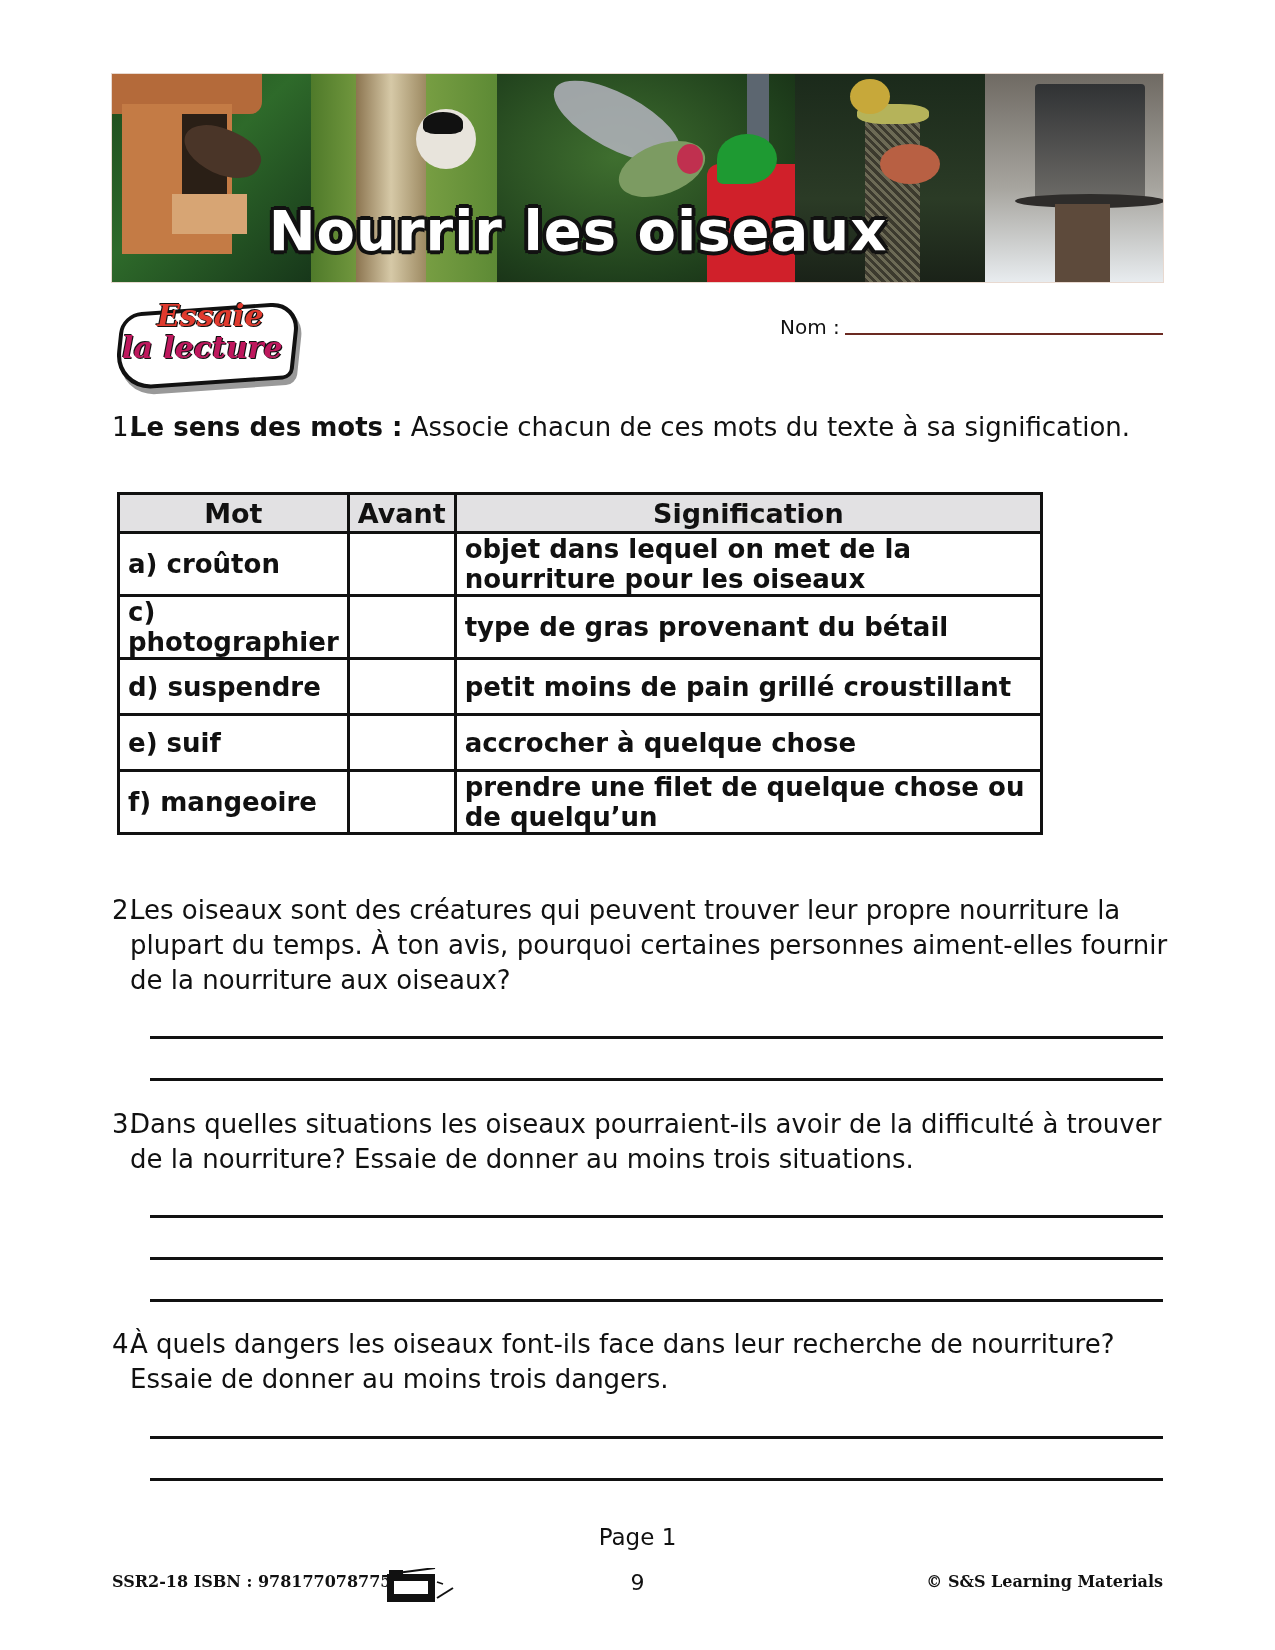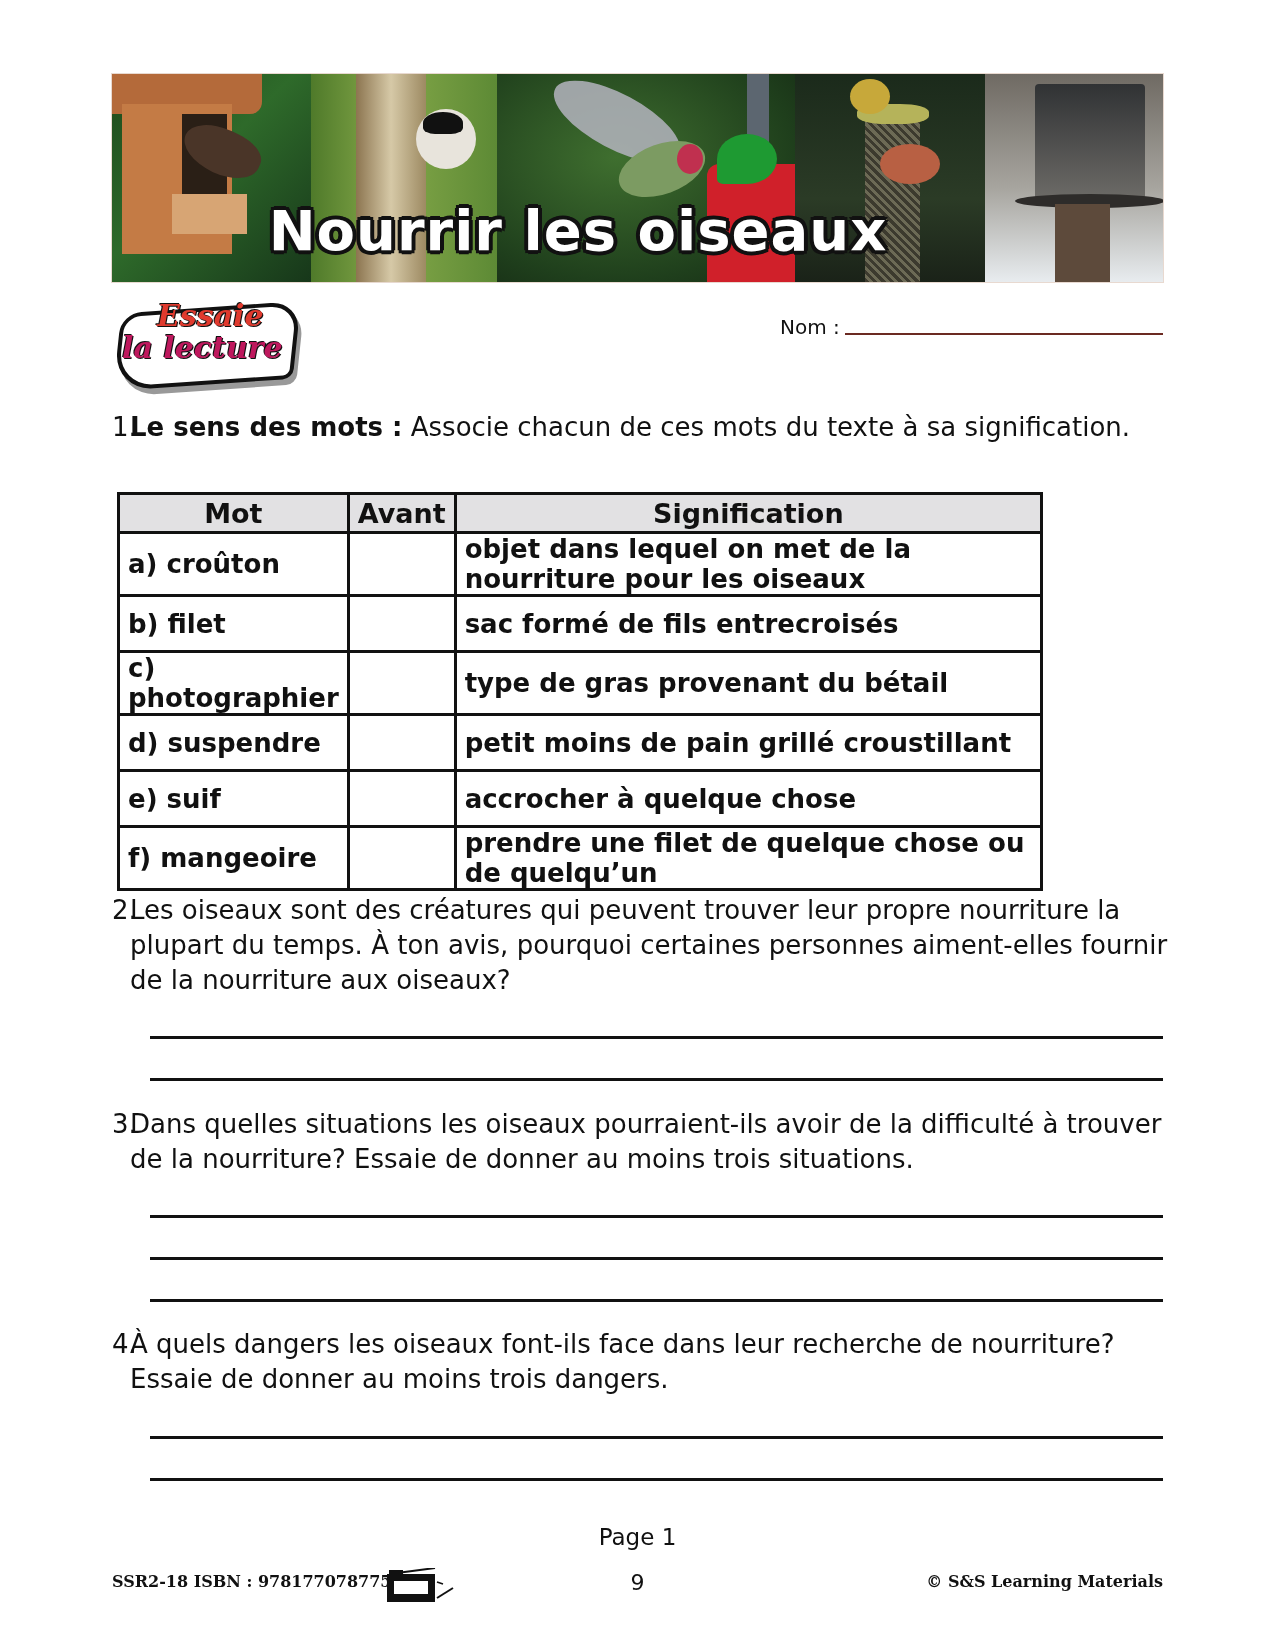--- a/index.html
+++ b/index.html
@@ -146,25 +146,20 @@
       <th class="col-mot">Mot</th>
       <th class="col-lettre">Avant</th>
       <th>Signification</th>
     </tr>
   </thead>
   <tbody>
     <tr>
       <td>a) croûton</td>
       <td></td>
       <td>objet dans lequel on met de la nourriture pour les oiseaux</td>
-    </tr>
-    <tr>
-      <td>b) filet</td>
-      <td></td>
-      <td>sac formé de fils entrecroisés</td>
     </tr>
     <tr>
       <td>c) photographier</td>
       <td></td>
       <td>type de gras provenant du bétail</td>
     </tr>
     <tr>
       <td>d) suspendre</td>
       <td></td>
       <td>petit moins de pain grillé croustillant</td>

